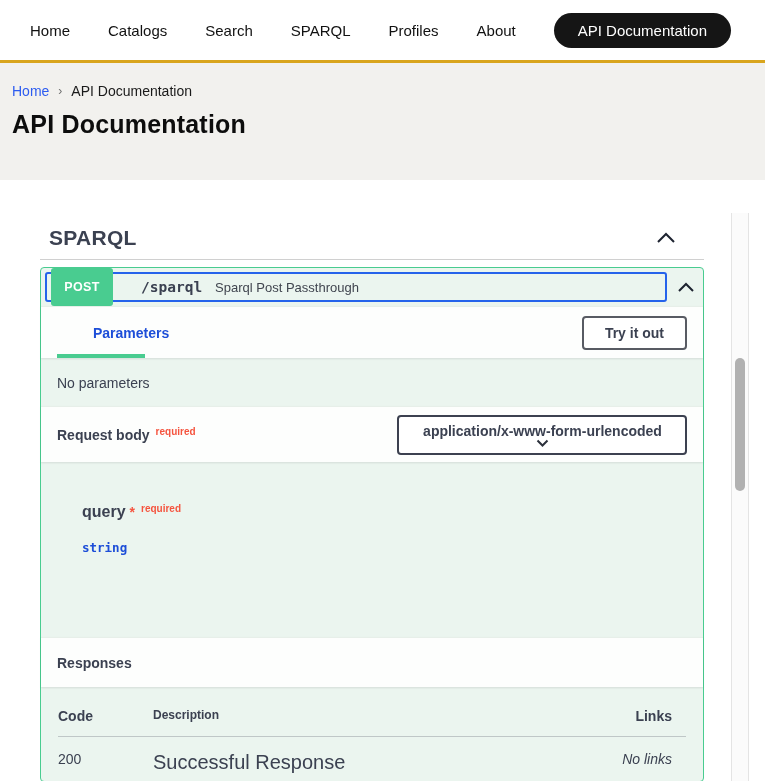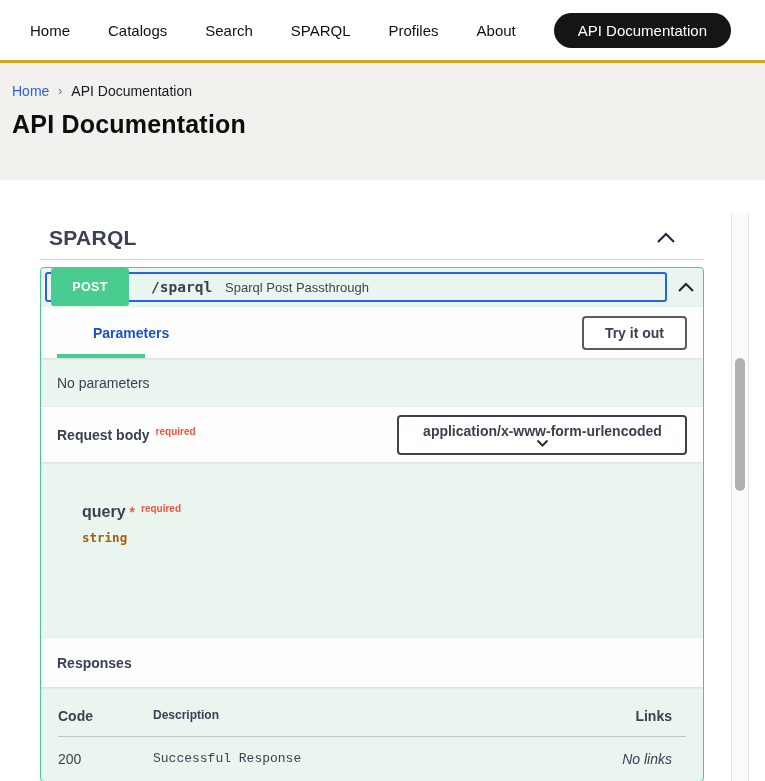--- a/index.html
+++ b/index.html
@@ -80,32 +80,32 @@
     border: 2px solid #2563eb;
     border-radius: 3px;
     padding-left: 4px;
     cursor: pointer;
   }
   .method-badge {
     background: #49cc90;
     color: #fff;
     font-weight: bold;
     font-size: 12.5px;
-    width: 78px;
+    width: 62px;
     text-align: center;
     padding: 12px 0;
     border-radius: 3px;
     letter-spacing: .4px;
   }
   .endpoint-path {
     font-family: "DejaVu Sans Mono", monospace;
     font-weight: bold;
     font-size: 14.5px;
     color: #3b4151;
-    margin-left: 22px;
+    margin-left: 28px;
   }
   .endpoint-summary-text { font-size: 13px; color: #40454f; margin-left: 13px; }
   .summary-chevron { width: 30px; display: flex; justify-content: center; }
 
   .op-header {
     background: rgba(255,255,255,.87);
     border-top: 1px solid #e7efe9;
     box-shadow: 0 1px 2px rgba(0,0,0,.10);
     display: flex;
     justify-content: space-between;
@@ -157,36 +157,36 @@
     flex-direction: column;
   }
 
   .body-content { height: 175px; padding: 41px 0 0 41px; }
   .param-name { font-weight: bold; font-size: 16px; color: #3b4151; }
   .required-star { color: #f5543f; font-weight: bold; font-size: 14px; margin-left: 4px; }
   .param-type {
     font-family: "DejaVu Sans Mono", monospace;
     font-weight: bold;
     font-size: 12.5px;
-    color: #a16207;
-    margin-top: 9px;
+    color: #1d4ed8;
+    margin-top: 19px;
   }
 
   .responses-header { height: 50px; }
 
   .responses-content { padding: 0 17px; }
   .responses-table { display: grid; grid-template-columns: 95px 1fr auto; }
   .rt-head { padding: 21px 0 12px 0; color: #3b4151; font-weight: bold; }
   .rt-head.code { font-size: 14px; }
   .rt-head.desc { font-size: 12px; }
   .rt-head.links { font-size: 14px; text-align: right; padding-right: 14px; }
   .rt-divider { grid-column: 1 / -1; border-bottom: 1px solid rgba(59,65,81,.25); }
   .rt-cell { padding-top: 14px; color: #3b4151; }
   .rt-cell.code { font-size: 14px; }
-  .rt-cell.desc { font-size: 13px; font-family: Liberation Mono, monospace; }
+  .rt-cell.desc { font-size: 20px; }
   .rt-cell.links { font-size: 14px; font-style: italic; text-align: right; padding-right: 14px; }
 
   
   .scroll-track {
     position: absolute;
     left: 731px;
     top: 213px;
     width: 18px;
     height: 568px;
     background: #fbfbfb;

